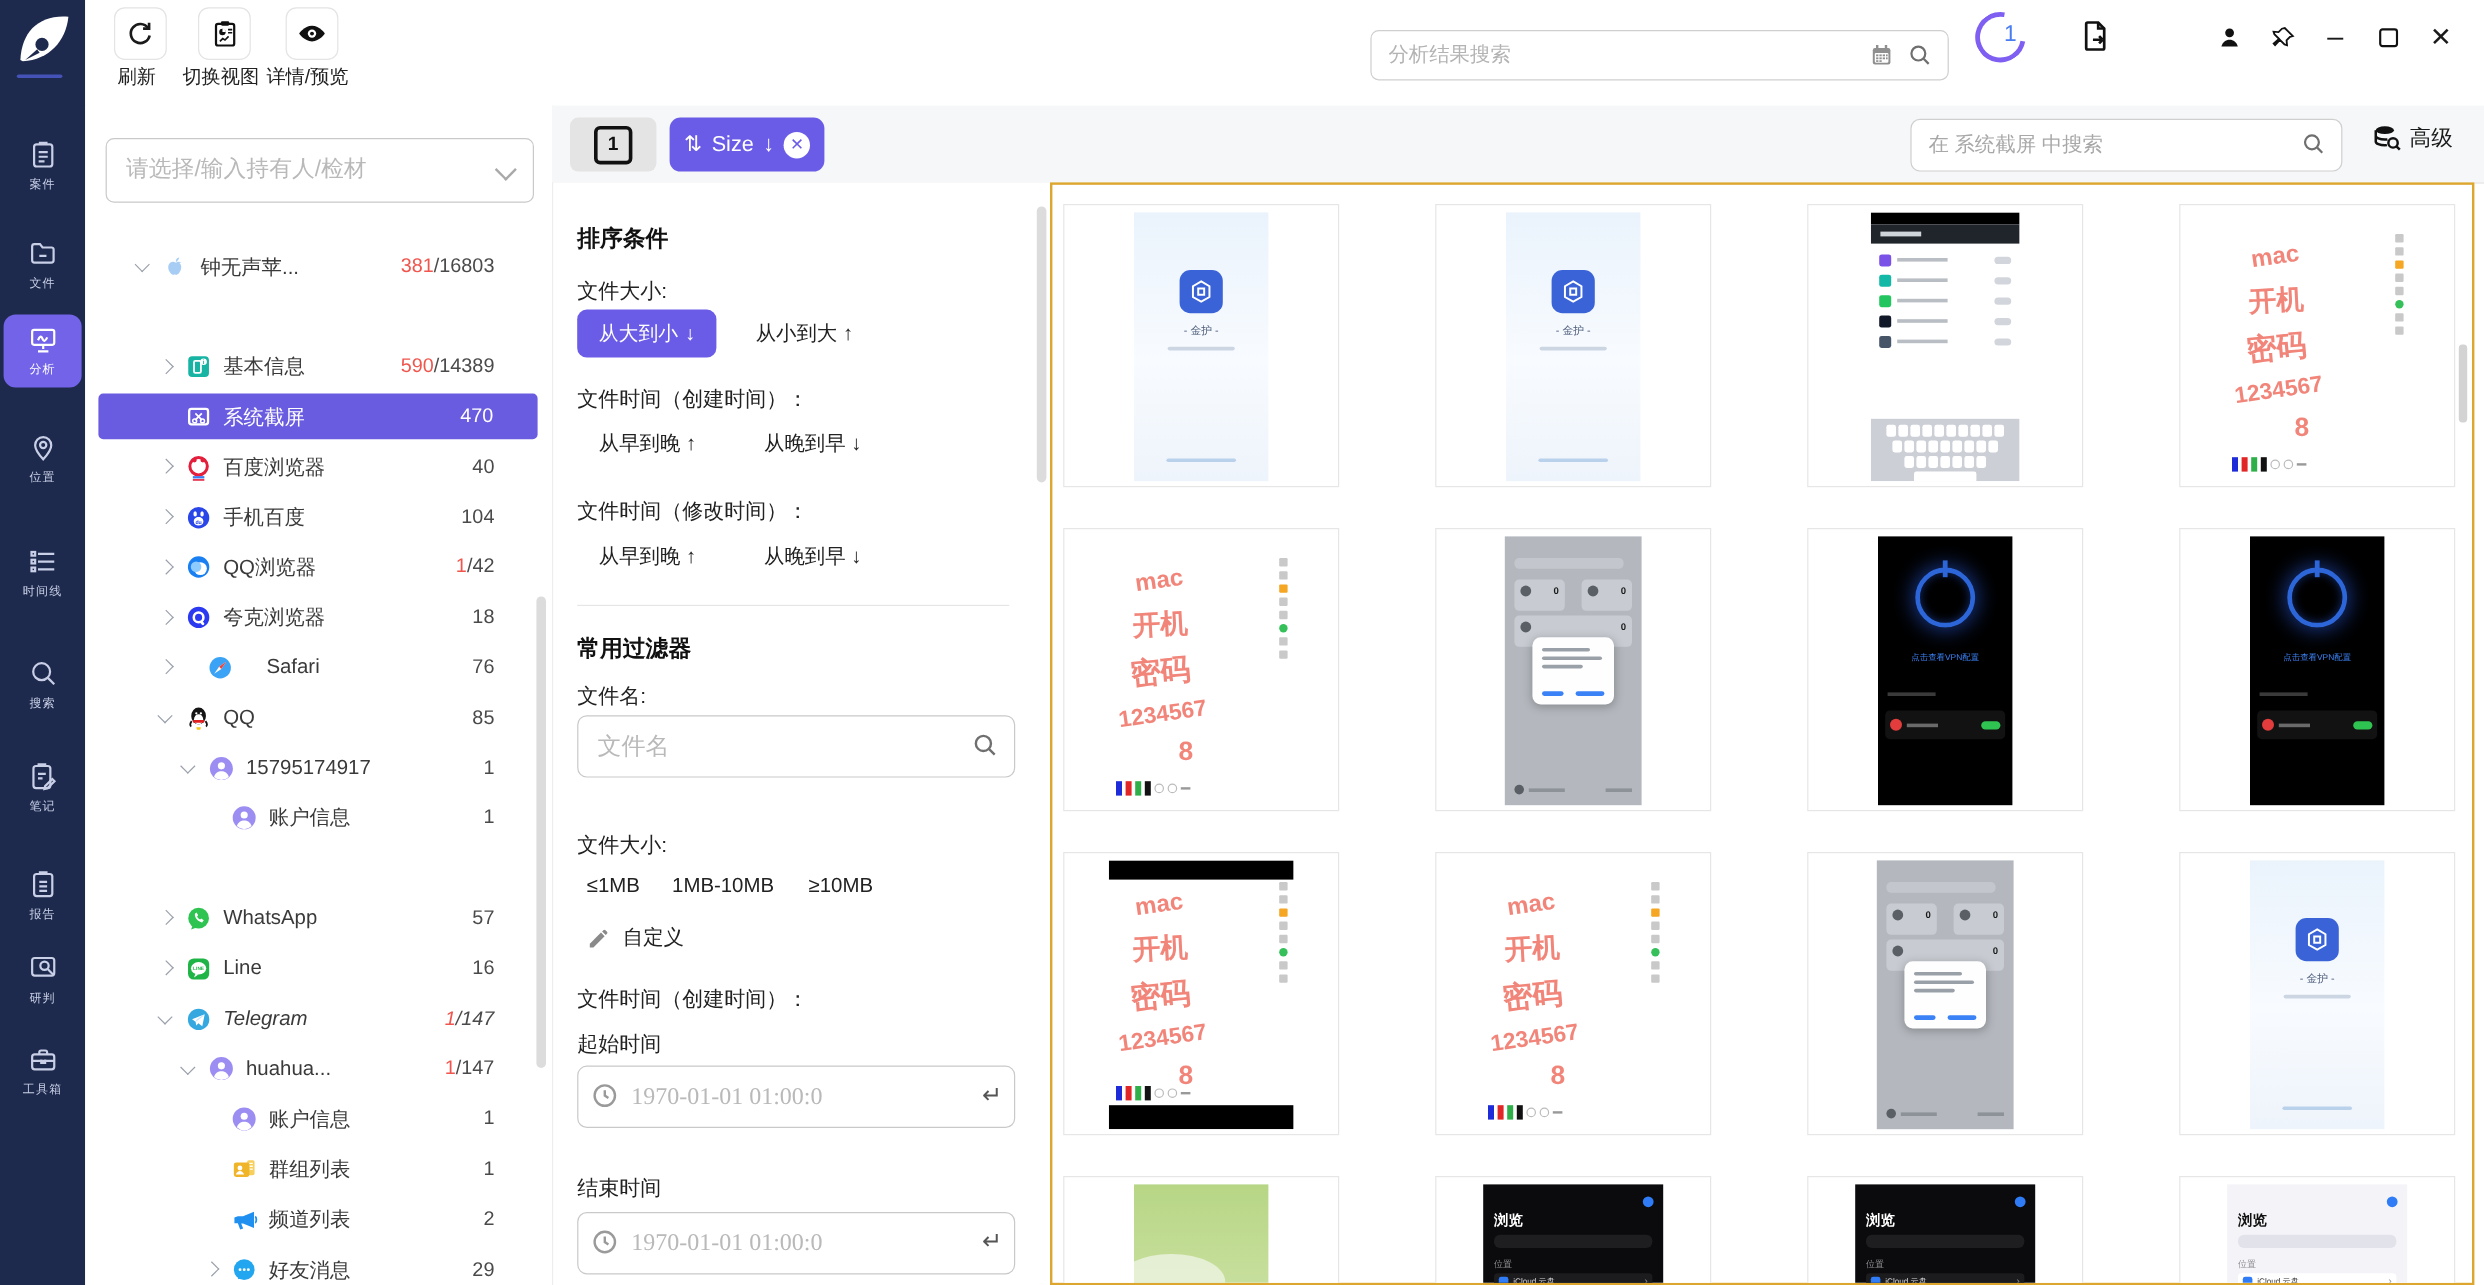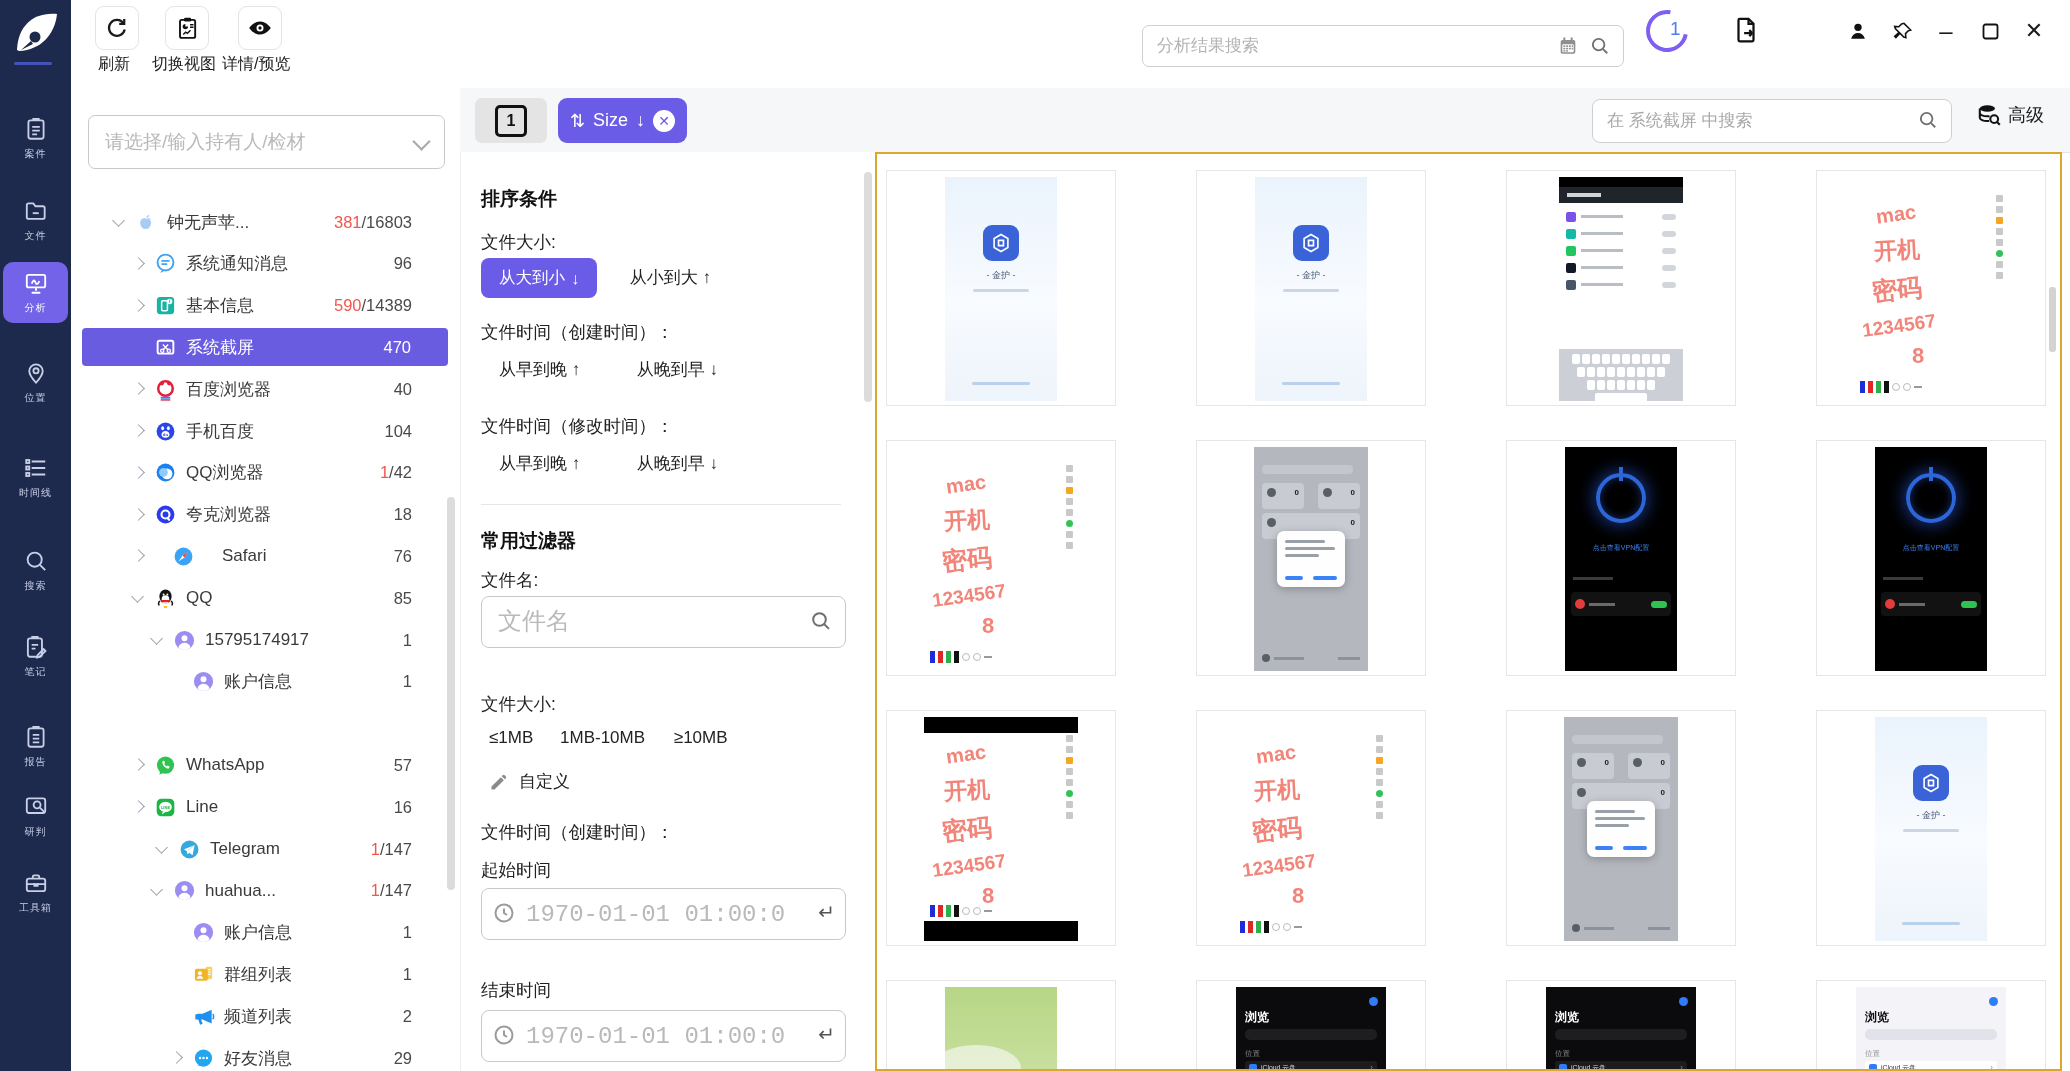--- a/index.html
+++ b/index.html
@@ -63,21 +63,21 @@
   #advanced .aic{width:26px;height:26px;}
   
   #filterpanel{position:absolute;left:460px;top:152px;width:415px;height:919px;background:#fff;border-left:1px solid #ededed;overflow:hidden;}
   #filterpanel .fin{position:absolute;left:20px;width:365px;}
   .fh{font-size:19px;font-weight:bold;color:#111;}
   .flb{font-size:17.5px;color:#222;}
   .fbtn{display:inline-flex;align-items:center;gap:6px;background:#6b5ce7;color:#fff;font-size:16.5px;border-radius:8px;padding:9px 18px;cursor:pointer;}
   .fopt{font-size:17px;color:#222;cursor:pointer;}
   .fdiv{position:absolute;left:20px;width:360px;height:1px;background:#e6e6e6;}
   .finput{position:absolute;left:20px;width:363px;height:50px;border:1px solid #c9c9c9;border-radius:8px;background:#fff;}
-  .finput input{position:absolute;top:0;height:48px;border:none;outline:none;font-size:24px;background:transparent;font-family:Liberation Mono, monospace;}
+  .finput input{position:absolute;top:0;height:48px;border:none;outline:none;font-size:20px;background:transparent;font-family:Liberation Serif, serif;}
   .finput input::placeholder{color:#b9b9b9;}
   #fname input{left:14px;width:300px;}
   .timebox input{left:42px;width:270px;color:#b9b9b9;}
   .timebox .clk{position:absolute;left:10px;top:12px;width:24px;height:24px;}
   .timebox .ret{position:absolute;right:10px;top:11px;font-size:20px;color:#555;}
   .finput .mag{position:absolute;right:12px;top:12px;width:24px;height:24px;}
   #filter-scroll{position:absolute;right:4px;top:20px;width:8px;height:230px;background:#dcdcdc;border-radius:4px;}
   
   #grid{position:absolute;left:875px;top:152px;width:1187px;height:919px;background:#fff;border:2px solid #dca62f;box-sizing:border-box;overflow:hidden;}
   #grid-scroll{position:absolute;right:4px;top:133px;width:7px;height:65px;background:#d3d3d3;border-radius:3px;}
@@ -376,34 +376,20 @@
             <path fill="#a8cdf5" d="M17 8.4c-1.2-1-2.7-1.2-4-.6-.6.3-1.3.3-1.9 0-1.3-.6-2.8-.4-4 .6-2.3 2-2.2 6 .2 8.8 1 1.2 2.1 1.8 3.1 1.5.5-.1 1-.1 1.4 0 1 .3 2.1-.3 3.1-1.5 2.4-2.8 2.5-6.8.1-8.8z"></path>
             <path fill="#a8cdf5" d="M13.6 6.3c.8-.5 1.3-1.5 1.2-2.5-.9.1-1.8.7-2.3 1.5-.5.7-.6 1.6-.3 2.1.6 0 1-.3 1.4-1.1z"></path>
           </svg>
         </span>
         <span class="tlabel">钟无声苹...</span>
         <span class="tcount">
           <span class="cred">381</span>
           <span>/16803</span>
         </span>
       </div>
-      <div class="trow" style="top: 156.8px; padding-left: 61px;">
-        <span class="tchev right"></span>
-        <span class="ticon">
-          <svg viewBox="0 0 24 24">
-            <circle cx="12" cy="11" r="8.3" fill="none" stroke="#41a4f5" stroke-width="2"></circle>
-            <path d="M8.6 18.6L6.5 22l4.6-2.4z" fill="#41a4f5"></path>
-            <path d="M8.5 9.3h7M8.5 12.6h4.6" stroke="#41a4f5" stroke-width="1.8" stroke-linecap="round"></path>
-          </svg>
-        </span>
-        <span class="tlabel">系统通知消息</span>
-        <span class="tcount">
-          <span>96</span>
-        </span>
-      </div>
       <div class="trow" style="top: 198.6px; padding-left: 61px;">
         <span class="tchev right"></span>
         <span class="ticon">
           <svg viewBox="0 0 24 24">
             <rect x="3" y="3" width="18" height="18" rx="3.5" fill="#17b3a3"></rect>
             <rect x="8" y="7" width="6" height="10.5" rx="1.2" fill="none" stroke="#fff" stroke-width="1.6"></rect>
             <circle cx="16.3" cy="7.8" r="2.9" fill="#fff"></circle>
             <text x="16.3" y="9.9" font-size="5.5" fill="#17b3a3" text-anchor="middle" font-weight="bold">i</text>
           </svg>
         </span>
@@ -571,21 +557,21 @@
             <ellipse cx="12" cy="11.4" rx="6.6" ry="5.4" fill="#fff"></ellipse>
             <path d="M9.2 16.2l-1.2 3.2 3.8-2.6z" fill="#fff"></path>
             <text x="12" y="13.1" font-size="4.2" fill="#1fb446" text-anchor="middle" font-weight="bold">LINE</text>
           </svg>
         </span>
         <span class="tlabel">Line</span>
         <span class="tcount">
           <span>16</span>
         </span>
       </div>
-      <div class="trow" style="top: 742px; padding-left: 85px;">
+      <div class="trow" style="top: 742px; padding-left: 61px; font-style: italic;">
         <span class="tchev down"></span>
         <span class="ticon">
           <svg viewBox="0 0 24 24">
             <circle cx="12" cy="12" r="9.3" fill="#36a8e0"></circle>
             <path d="M6.3 11.8l11-4.2-2.1 10.4-3.4-2.7-1.9 1.9-.5-3.2z" fill="#fff"></path>
             <path d="M9.9 13.2l6.2-4.7" stroke="#bfe5f8" stroke-width="1"></path>
           </svg>
         </span>
         <span class="tlabel">Telegram</span>
         <span class="tcount">

